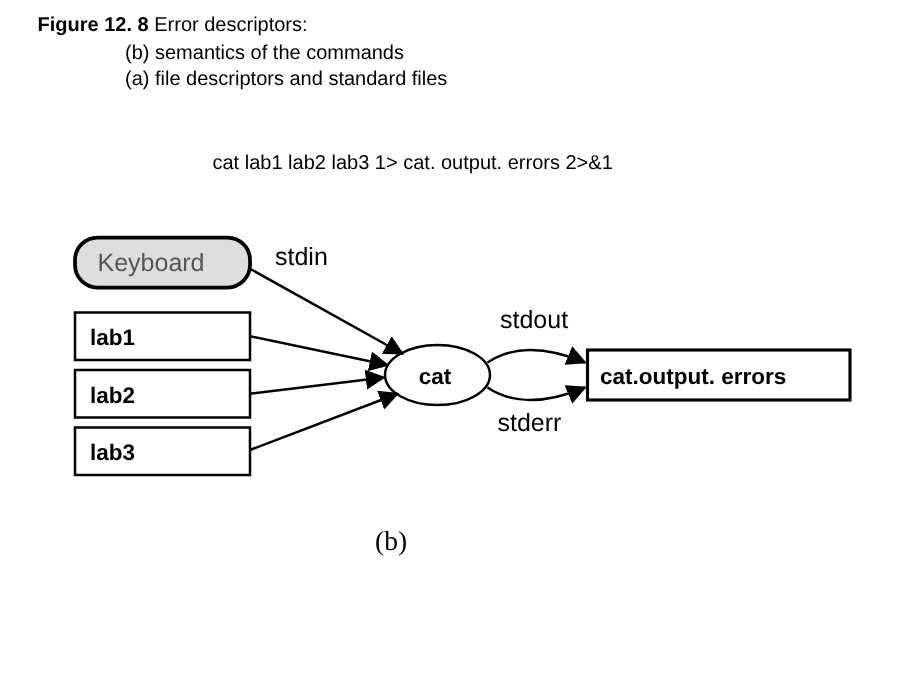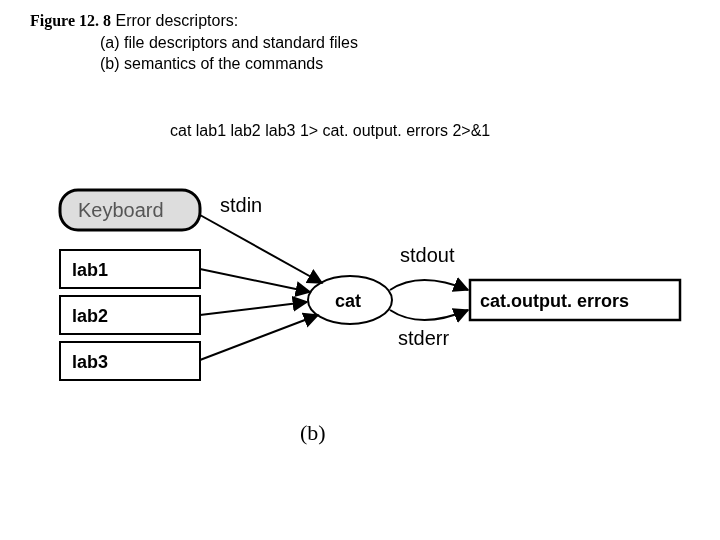--- a/index.html
+++ b/index.html
@@ -1,35 +1,35 @@
 <!DOCTYPE html>
 <html><head>
 <meta charset="utf-8">
 <style>
   html,body{margin:0;padding:0;width:720px;height:540px;background:#fff;font-family:Arial,Helvetica,sans-serif;}
   .caption{position:absolute;left:30px;top:10px;font-size:16px;line-height:1.35;color:#000;}
-  .caption .fignum{font-weight:bold;font-family:Liberation Serif, serif;}
+  .caption .fignum{font-weight:bold;}
   .caption .indent1{margin-left:70px;}
   .caption .indent2{margin-left:140px;margin-top:45px;}
   svg{position:absolute;left:0;top:0;}
   .boxlabel{font-family:Verdana,Geneva,sans-serif;font-weight:bold;font-size:18px;fill:#000;}
   .kblabel{font-family:Verdana,Geneva,sans-serif;font-weight:normal;font-size:20px;fill:#555;}
   .streamlabel{font-family:Verdana,Geneva,sans-serif;font-weight:normal;font-size:20px;fill:#000;}
   .sublabel{font-family:"Times New Roman",serif;font-size:22px;fill:#000;}
 </style>
 </head>
 <body>
 
 <div class="caption">
   <div>
     <span class="fignum">Figure 12. 8</span>
     <span>Error descriptors:</span>
   </div>
+  <div class="indent1">(b) semantics of the commands</div>
   <div class="indent1">(a) file descriptors and standard files</div>
-  <div class="indent1">(b) semantics of the commands</div>
   <div class="indent2">cat lab1 lab2 lab3 1&gt; cat. output. errors 2&gt;&amp;1</div>
 </div>
 
 <svg width="720" height="540">
   <defs>
     <marker id="arrow" viewBox="0 0 10 10" refX="9" refY="5" markerWidth="8" markerHeight="8" orient="auto-start-reverse">
       <path d="M 0 0 L 10 5 L 0 10 z" fill="#000"></path>
     </marker>
   </defs>
 

